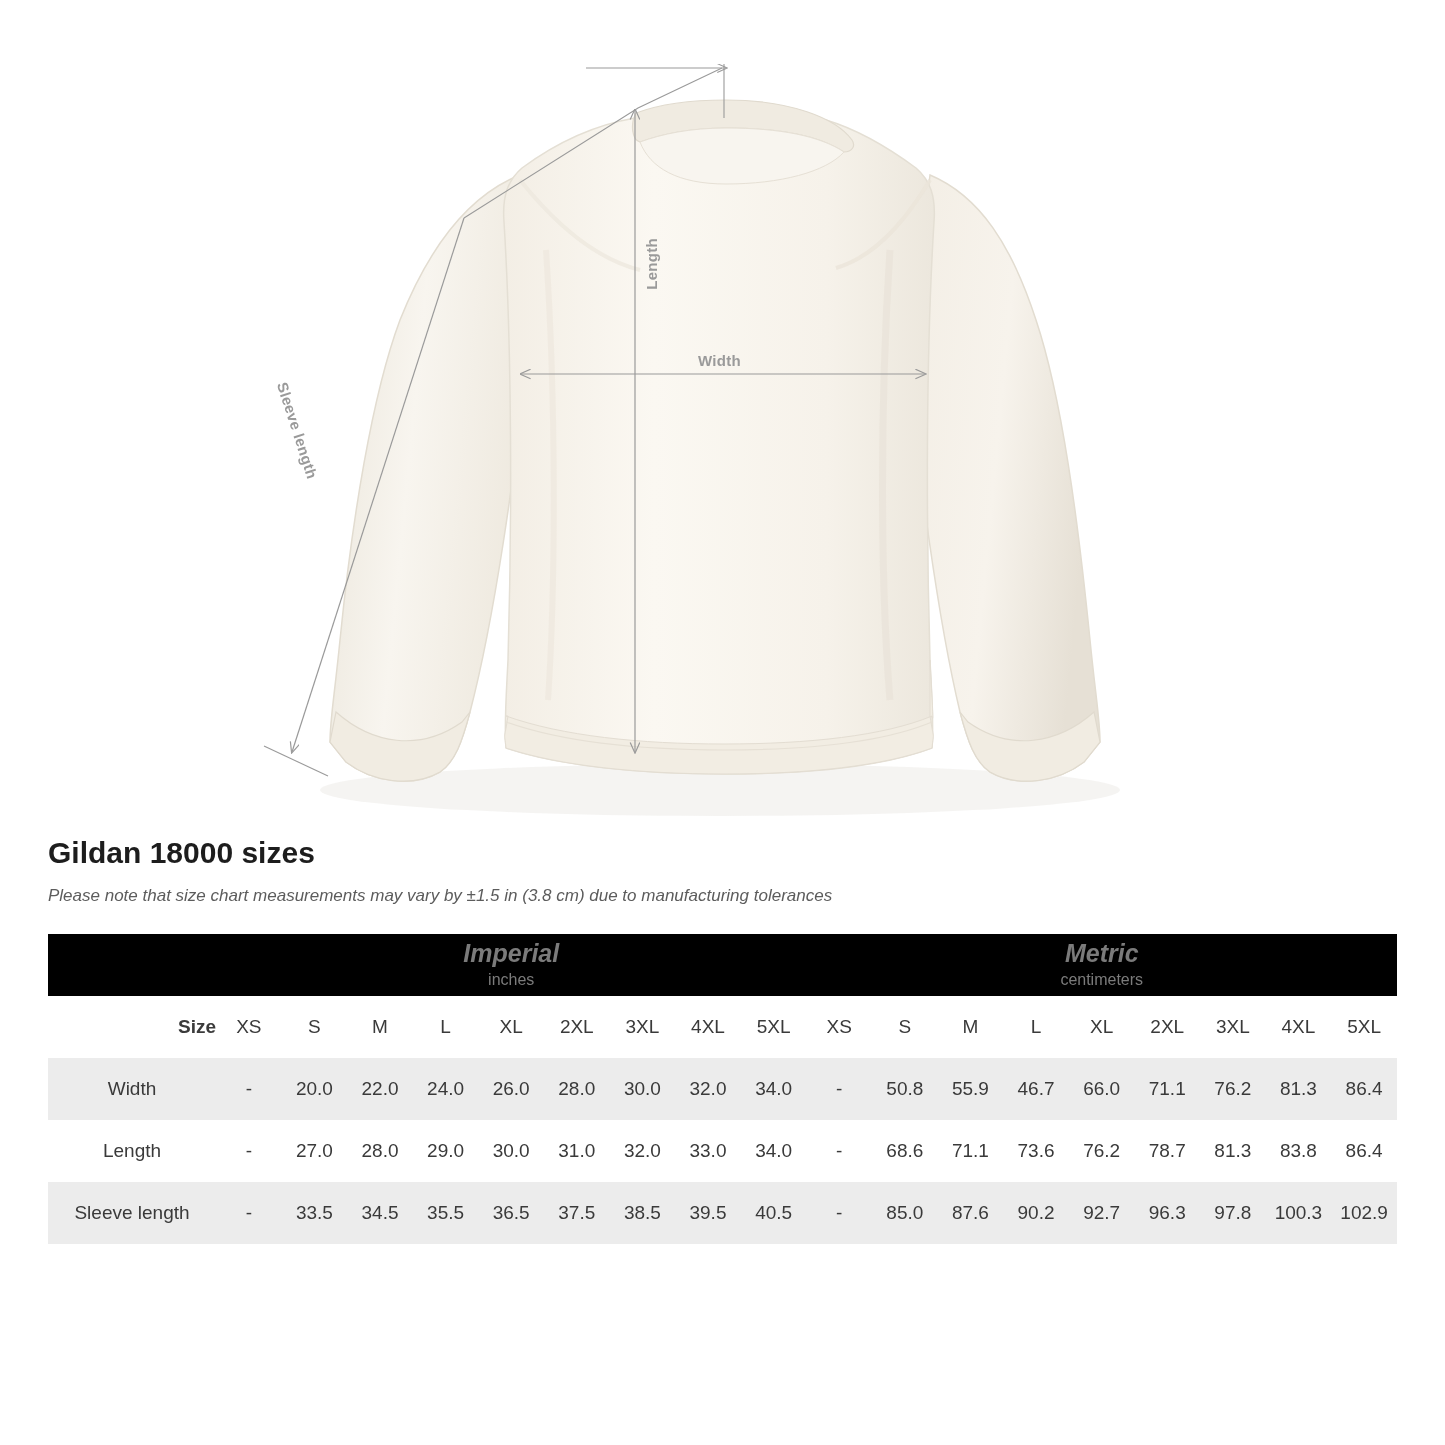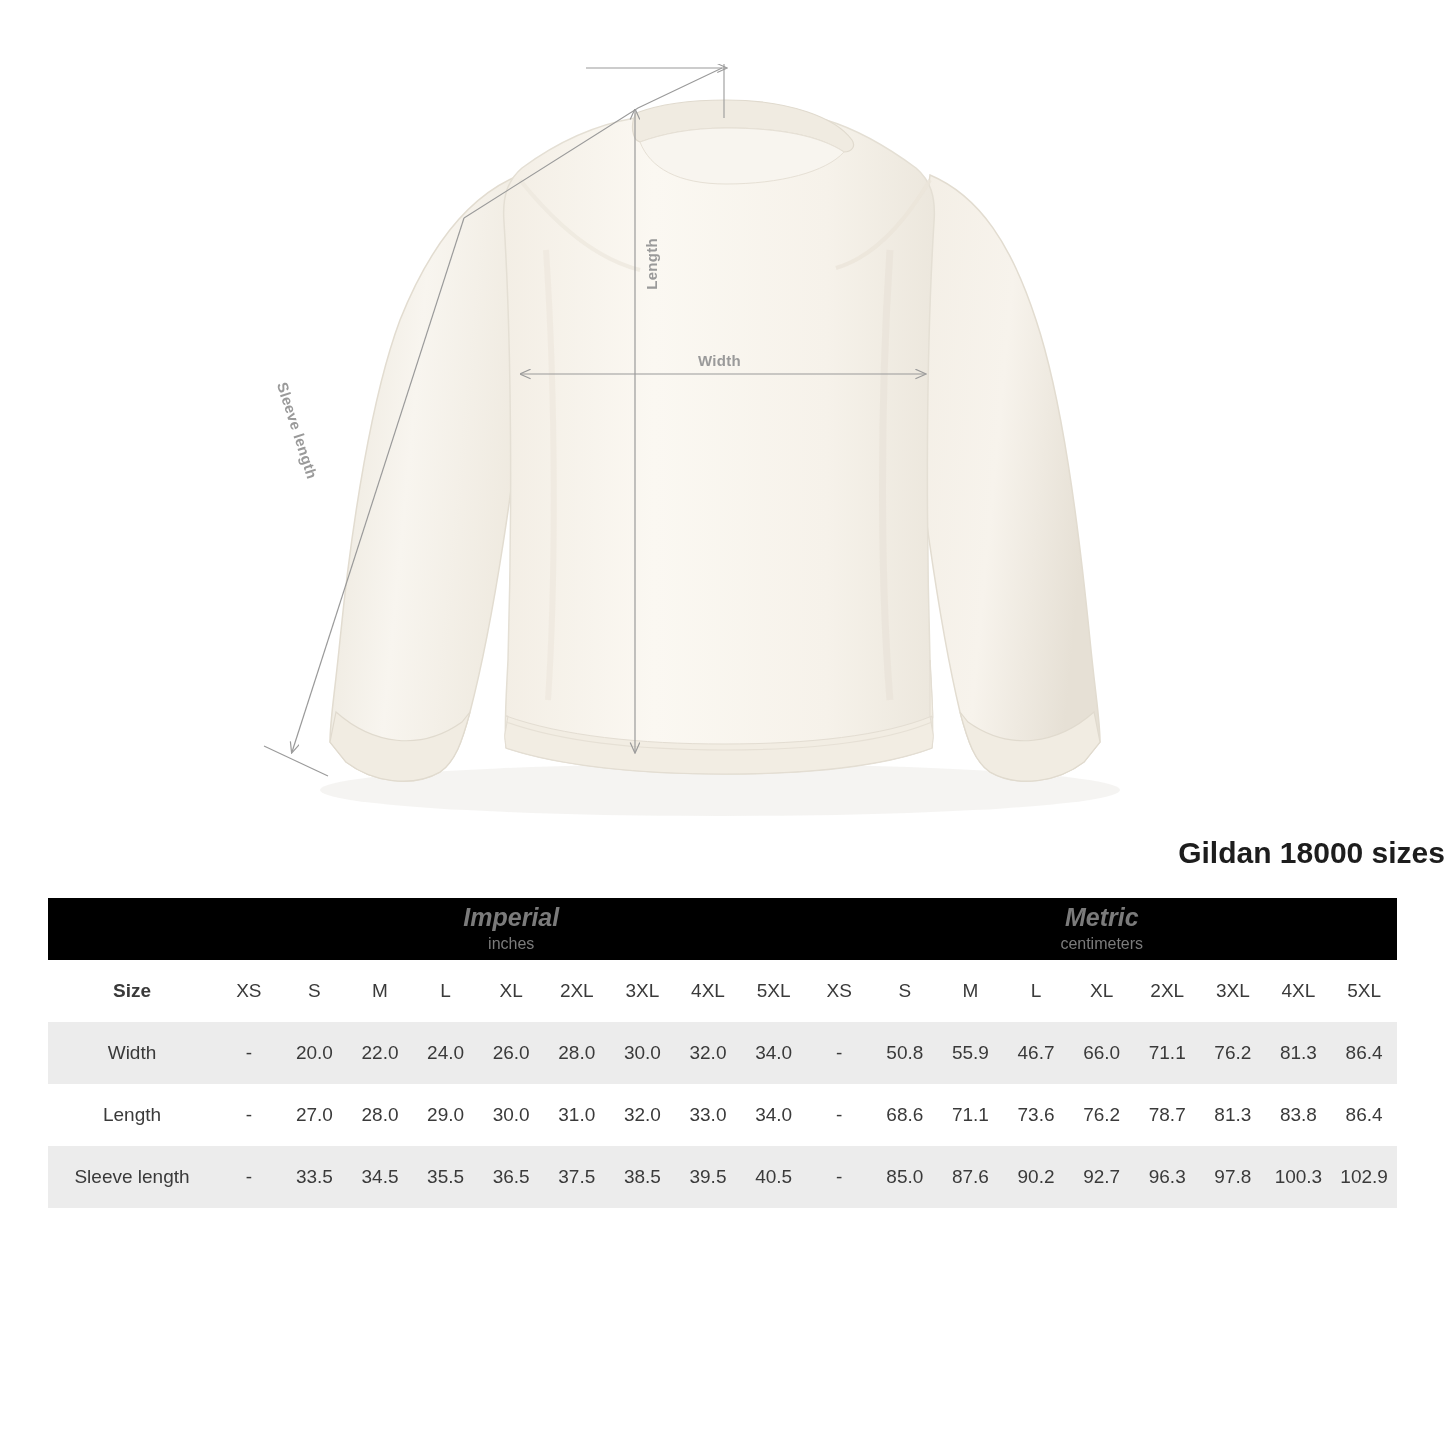--- a/index.html
+++ b/index.html
@@ -54,22 +54,23 @@
   }
   .dim-label.sleeve {
     left: 290px;
     top: 380px;
     transform: rotate(72deg);
     transform-origin: left top;
   }
 
   
   .title-block {
-    text-align: right;
+    text-align: left;
     margin-top: 6px;
+    padding-left: 48px;
   }
   .chart-title {
     font-size: 30px;
     font-weight: bold;
     color: #1d1d1d;
     margin: 0 0 16px 0;
   }
   .chart-note {
     font-size: 17px;
     font-style: italic;
@@ -112,21 +113,21 @@
     line-height: 1.4;
   }
   .row-alt td { background: #ececec; }
   .row-plain td { background: #ffffff; }
   .col-label {
     font-weight: bold;
     color: #3a3a3a;
     font-size: 19px;
   }
   .hdr-size td { background: #ffffff; }
-  .hdr-size .col-label { font-weight: bold; }
+  .hdr-size .col-label { font-weight: bold; text-align: right; }
   .c-first { width: 168px; }
   .c-cell { width: 65.6px; }
 </style>
 </head>
 <body>
 
 <div class="page">
 
   <div class="illustration">
 
@@ -238,20 +239,21 @@
       <line x1="264" y1="746" x2="328" y2="776" stroke="#9a9a9a" stroke-width="1.1"></line>
     </svg>
 
     <div class="dim-label length">Length</div>
     <div class="dim-label width">Width</div>
     <div class="dim-label sleeve">Sleeve length</div>
   </div>
 
   <div class="title-block">
     <h1 class="chart-title">Gildan 18000 sizes</h1>
+    <p class="chart-note">Please note that size chart measurements may vary by ±1.5 in (3.8 cm) due to manufacturing tolerances</p>
   </div>
 
   <div class="table-wrap">
     <table class="size-table">
       <colgroup>
         <col class="c-first">
         <col class="c-cell">
           <col class="c-cell">
           <col class="c-cell">
           <col class="c-cell">

